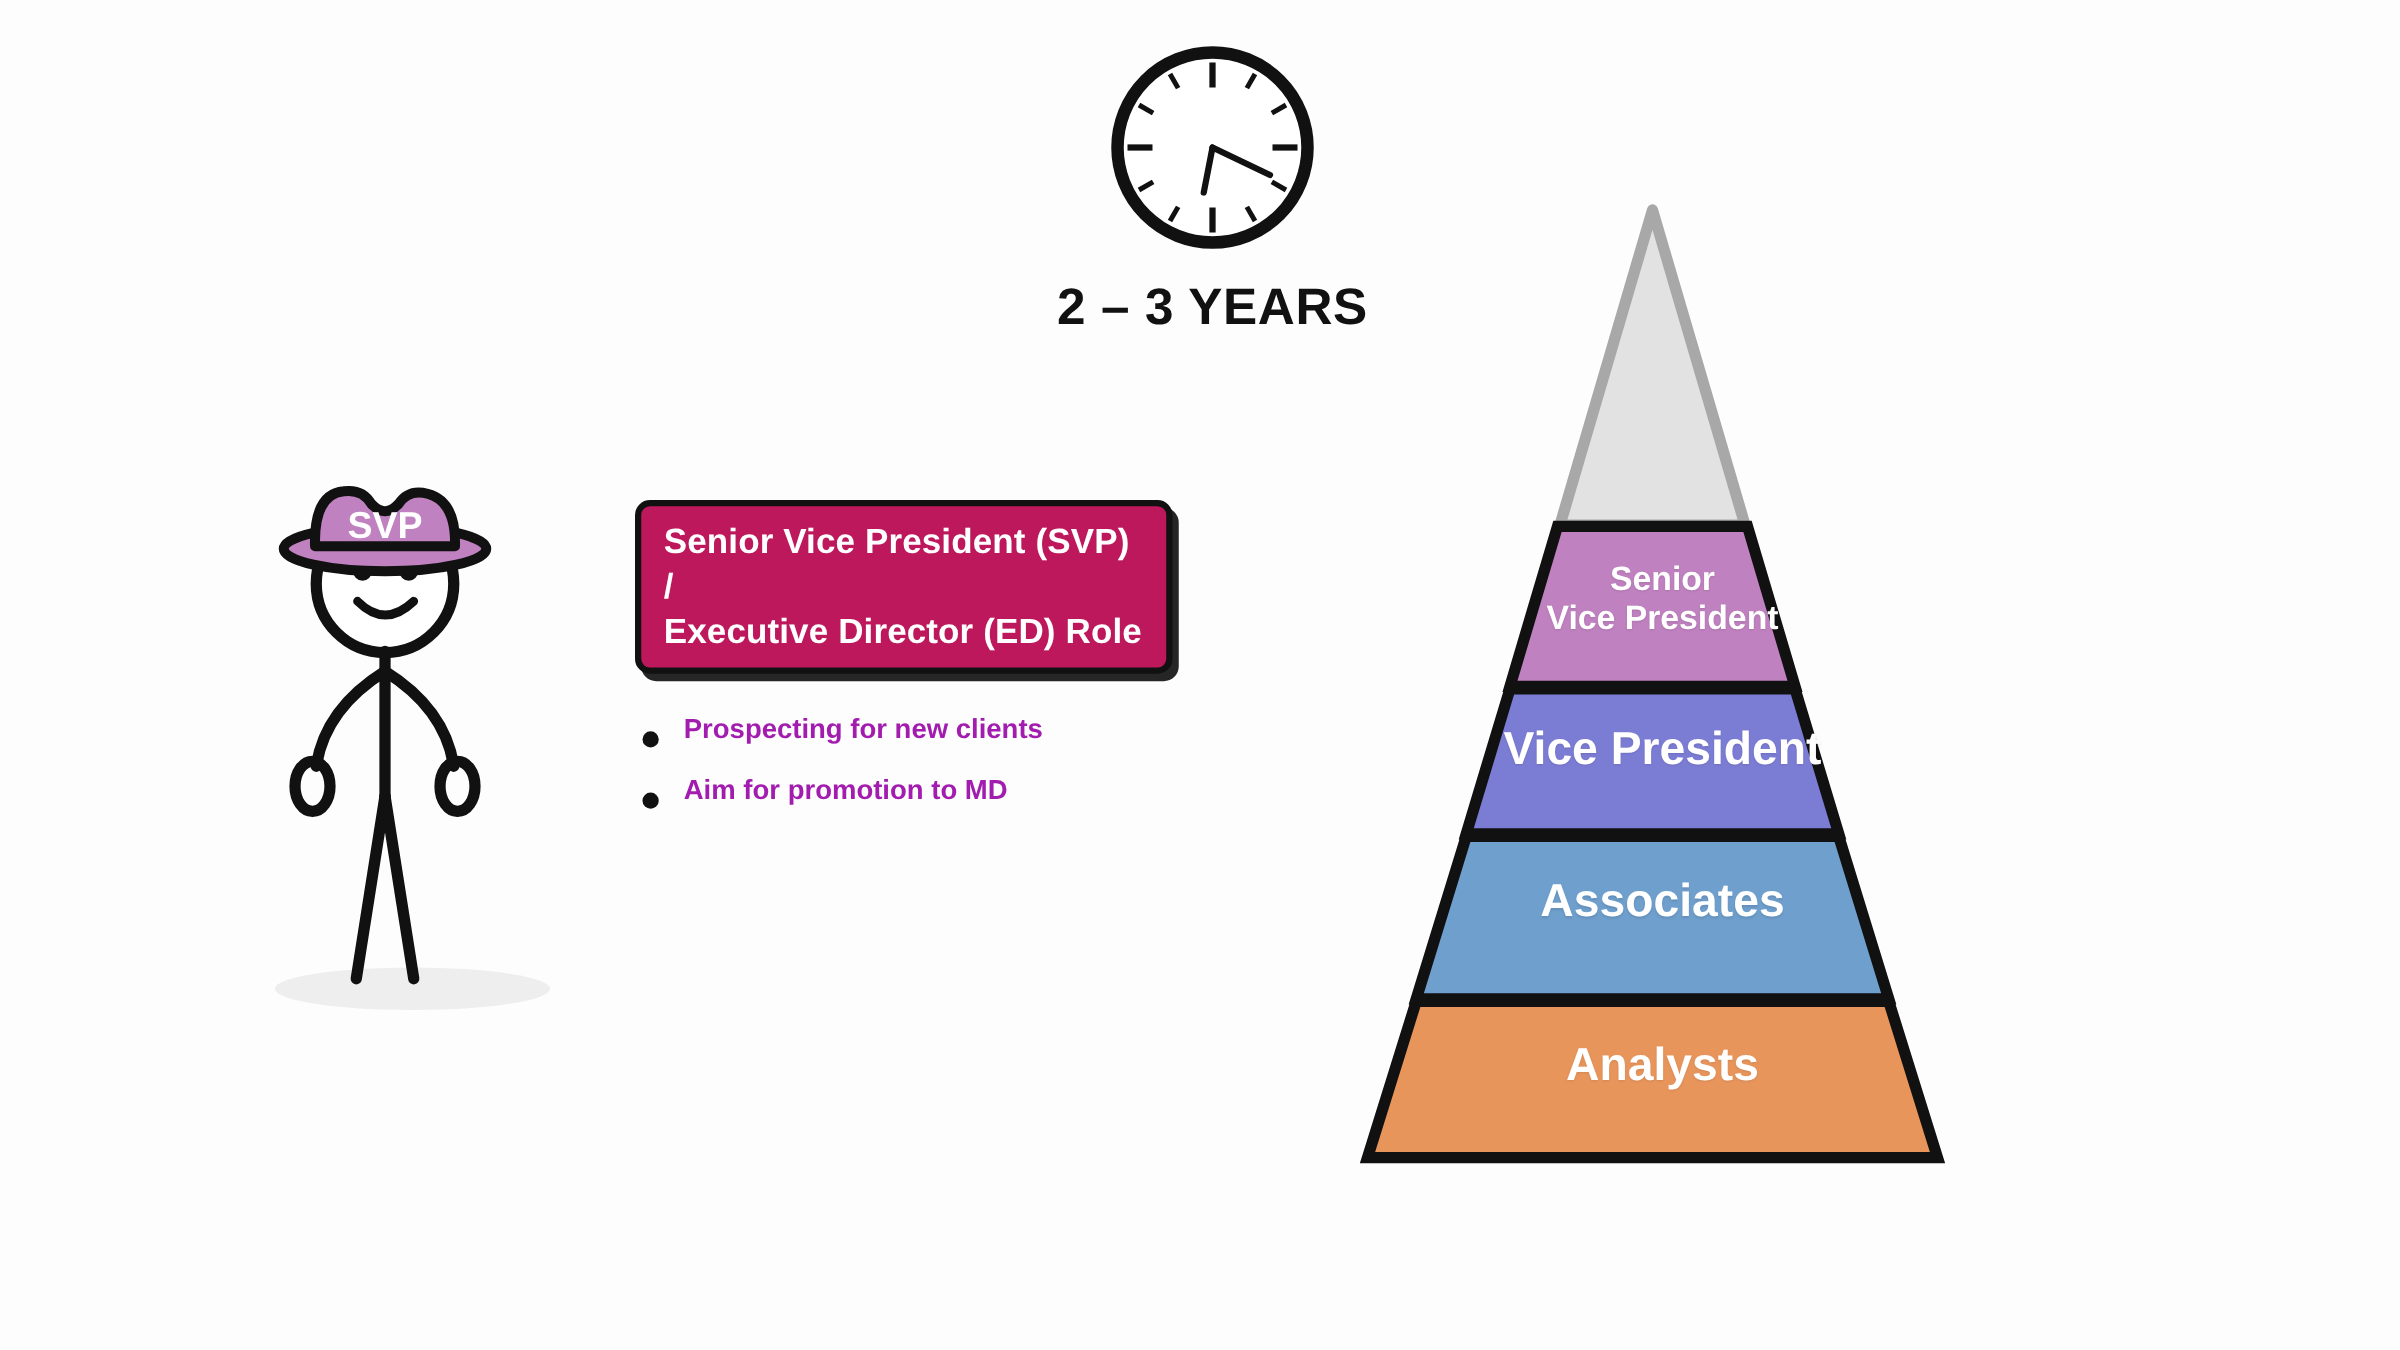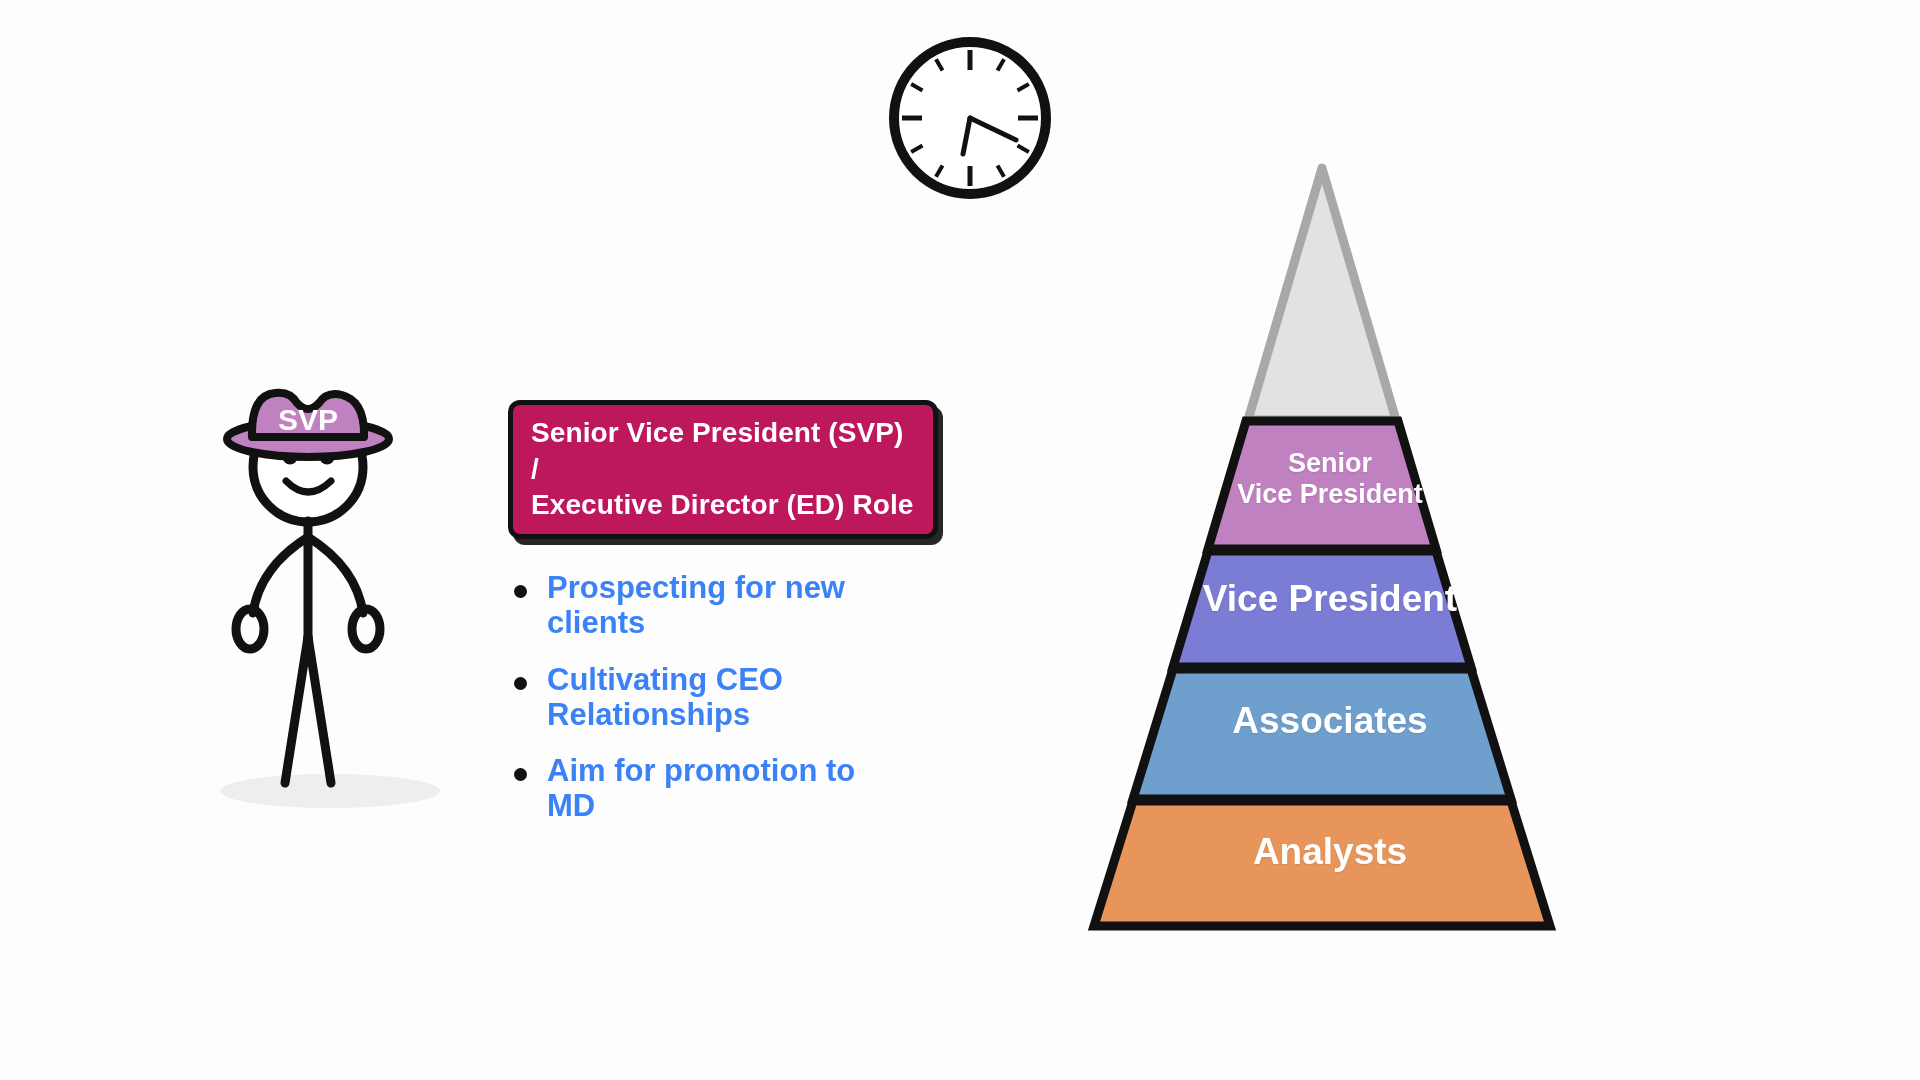--- a/index.html
+++ b/index.html
@@ -72,23 +72,23 @@
   }
   .bullet-dot{
     width:13px; height:13px;
     border-radius:50%;
     background:#111111;
     flex:0 0 13px;
     margin-top:14px;
     margin-right:20px;
   }
   .bullet-text{
-    font-size:31px;
-    font-weight:bold;
-    color:#3b82f6;
+    font-size:22px;
+    font-weight:bold;
+    color:#a21caf;
     line-height:1.12;
     max-width:330px;
   }
 
   
   #hierarchy-pyramid{
     position:absolute;
     left:880px; top:148px;
     width:900px; height:830px;
   }
@@ -126,20 +126,21 @@
         <line x1="124" y1="148.8" x2="117.5" y2="137.5"></line>
         <line x1="56" y1="148.8" x2="62.5" y2="137.5"></line>
         <line x1="31.2" y1="124" x2="42.5" y2="117.5"></line>
         <line x1="31.2" y1="56" x2="42.5" y2="62.5"></line>
         <line x1="56" y1="31.2" x2="62.5" y2="42.5"></line>
       </g>
 
       <line x1="90" y1="90" x2="83" y2="126" stroke="#111111" stroke-width="5" stroke-linecap="round"></line>
       <line x1="90" y1="90" x2="136" y2="112" stroke="#111111" stroke-width="5" stroke-linecap="round"></line>
     </svg>
+    <div id="duration-label">2 – 3 YEARS</div>
   </div>
 
   <svg id="persona" viewBox="0 0 280 450">
 
     <ellipse cx="125" cy="406" rx="110" ry="17" fill="#eeeeee"></ellipse>
 
     <circle cx="103" cy="82" r="55" fill="#ffffff" stroke="#111111" stroke-width="9"></circle>
 
     <circle cx="85" cy="72" r="7.5" fill="#111111"></circle>
     <circle cx="122" cy="72" r="7.5" fill="#111111"></circle>
@@ -173,24 +174,20 @@
       <div class="line">Executive Director (ED) Role</div>
     </div>
 
     <div id="responsibility-list">
       <div class="bullet-row">
         <span class="bullet-dot"></span>
         <span class="bullet-text">Prospecting for new clients</span>
       </div>
       <div class="bullet-row">
         <span class="bullet-dot"></span>
-        <span class="bullet-text">Cultivating CEO Relationships</span>
-      </div>
-      <div class="bullet-row">
-        <span class="bullet-dot"></span>
         <span class="bullet-text">Aim for promotion to MD</span>
       </div>
     </div>
   </div>
 
   <div id="hierarchy-pyramid">
     <svg width="900" height="830" viewBox="0 0 900 830">
 
       <path d="M442 20 L516 272 L368 272 Z" fill="#e2e2e2" stroke="#a8a8a8" stroke-width="9" stroke-linejoin="round"></path>
 

